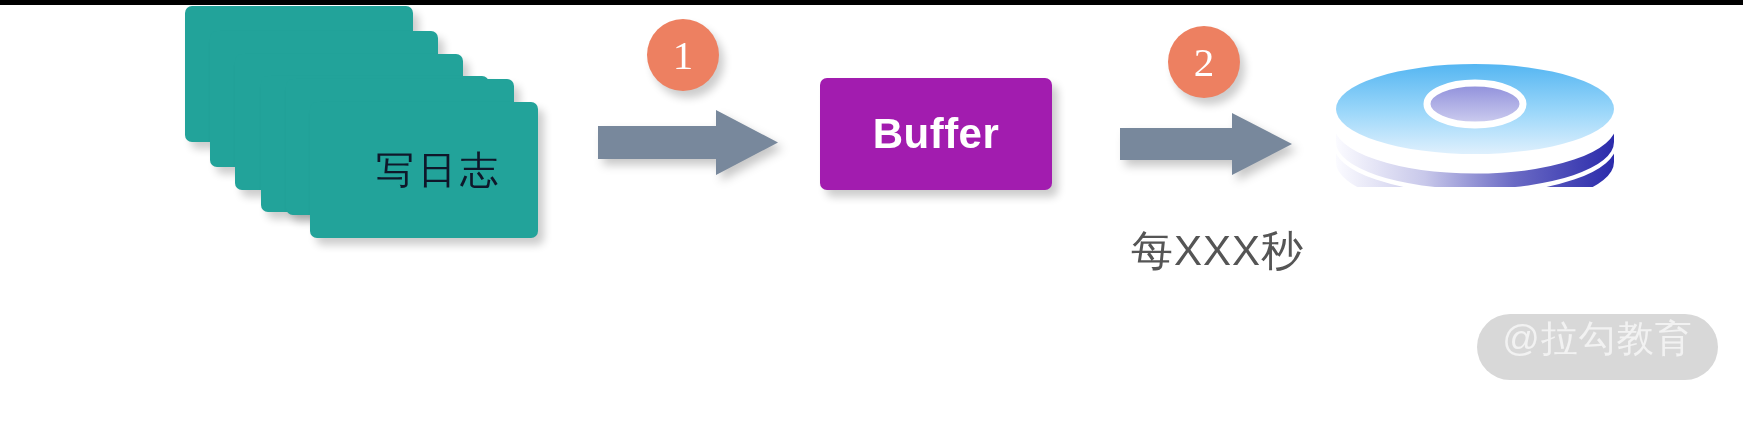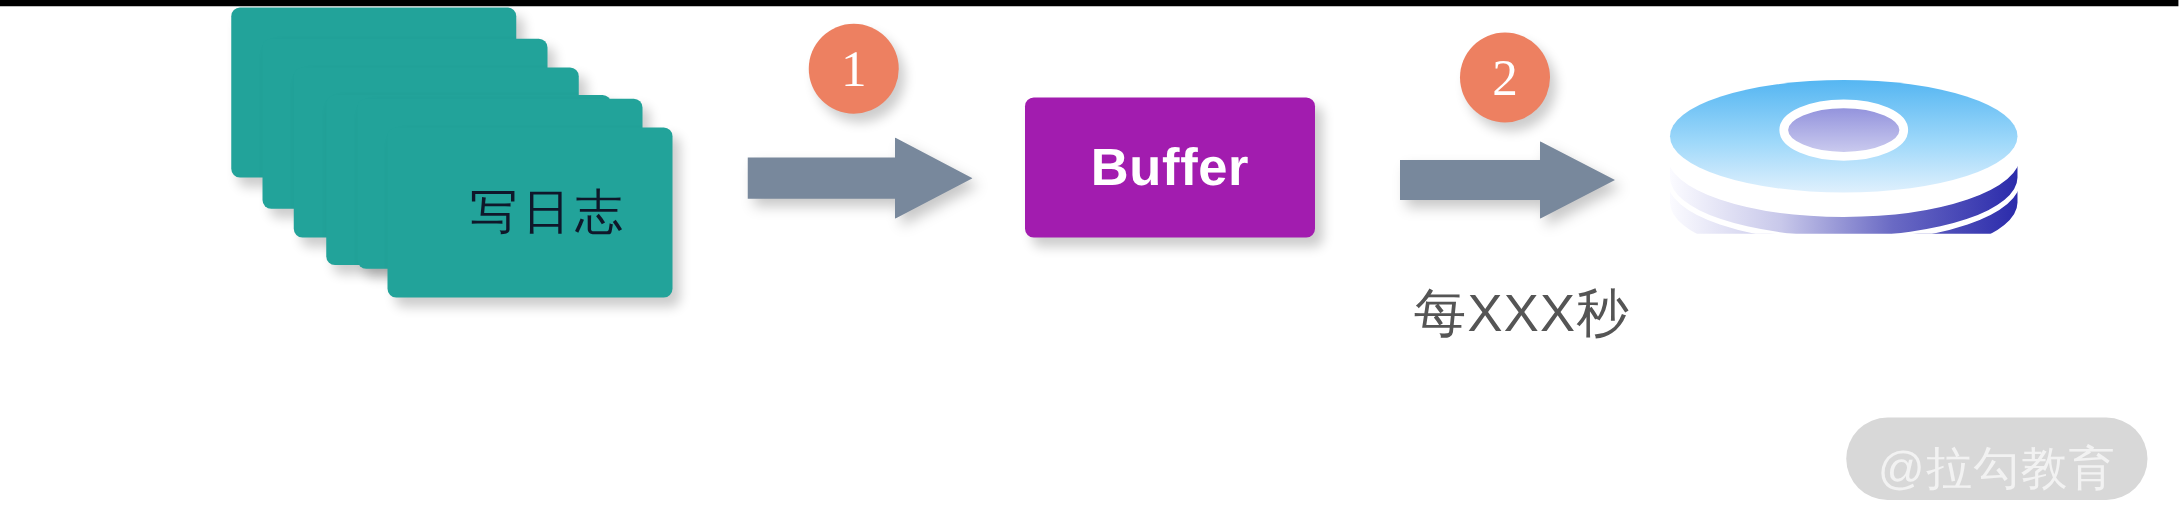--- a/index.html
+++ b/index.html
@@ -120,27 +120,27 @@
     left: 1330px;
     top: 62px;
     width: 290px;
     height: 125px;
   }
 
   
   .watermark {
     position: absolute;
     left: 1477px;
-    top: 334px;
+    top: 314px;
     width: 241px;
     height: 66px;
     border-radius: 33px;
     background: #d8d8d8;
     display: flex;
-    align-items: flex-end;
+    align-items: flex-start;
     justify-content: center;
   }
   .watermark .wm-text {
     color: #f2f2f2;
     font-size: 37px;
     letter-spacing: 1px;
     white-space: nowrap;
   }
 </style>
 </head>

